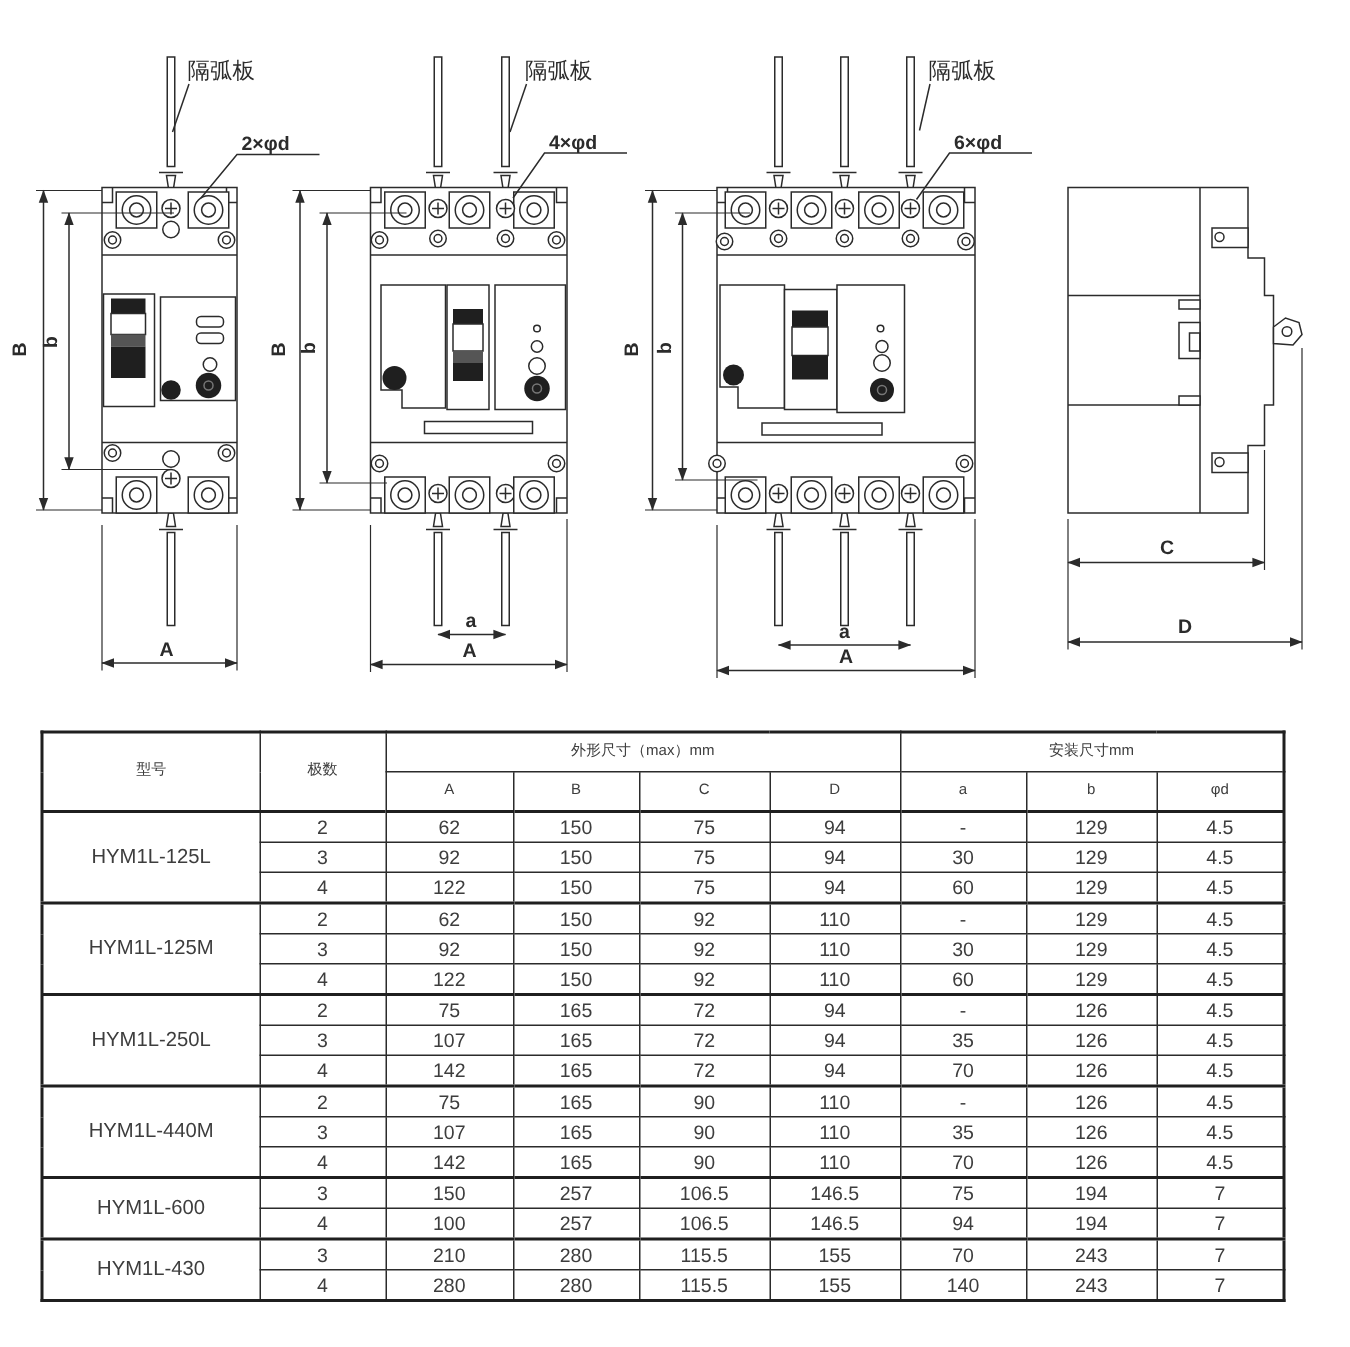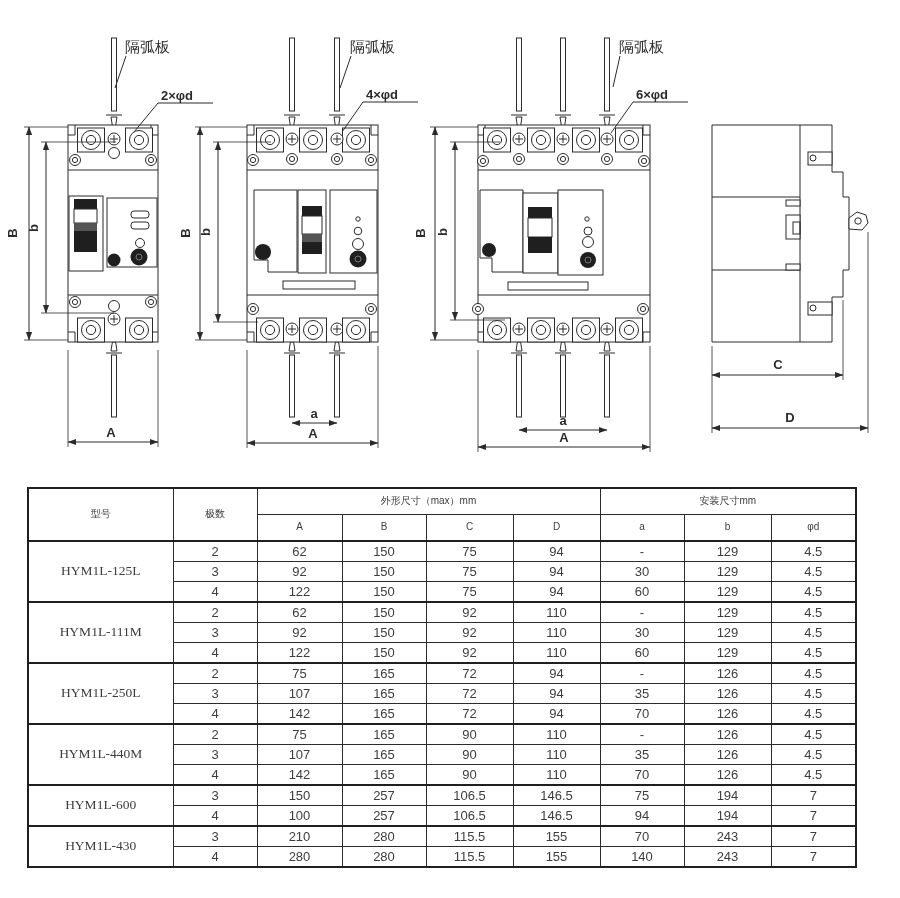--- a/index.html
+++ b/index.html
@@ -21,21 +21,21 @@
   .spec-table { position:absolute; left:27px; top:487px; width:828px;
                 border-collapse:collapse; table-layout:fixed;
                 border:2px solid #1f1f1f; }
   .spec-table th, .spec-table td {
       border:1px solid #2b2b2b; text-align:center; vertical-align:middle;
       color:#3d3d3d; font-size:13px; font-weight:normal; padding:0; height:19px; line-height:1.05;
       overflow:hidden; white-space:nowrap; }
   .spec-table thead th { height:25px; font-size:10px; }
   .spec-table thead tr:last-child th { border-bottom:2px solid #1f1f1f; }
   .spec-table tr.group-start td { border-top:2px solid #1f1f1f; }
-  .spec-table td.model { font-size:13.5px;font-family:Liberation Serif, serif; }
+  .spec-table td.model { font-size:13.5px; }
 </style>
 </head>
 <body>
 
 <div id="page">
 
 <svg class="drawings-svg" width="900" height="470" viewBox="0 0 900 470" xmlns="http://www.w3.org/2000/svg">
   <defs>
     <marker id="arr" viewBox="0 0 10 10" refX="9" refY="5" markerWidth="9" markerHeight="9" orient="auto-start-reverse" markerUnits="userSpaceOnUse">
       <path d="M0,1.5 L9.5,5 L0,8.5 Z" fill="#2b2b2b"></path>
@@ -340,21 +340,21 @@
           <td>4</td>
           <td>122</td>
           <td>150</td>
           <td>75</td>
           <td>94</td>
           <td>60</td>
           <td>129</td>
           <td>4.5</td>
         </tr>
         <tr class="group-start">
-          <td rowspan="3" class="model">HYM1L-111M</td>
+          <td rowspan="3" class="model">HYM1L-125M</td>
           <td>2</td>
           <td>62</td>
           <td>150</td>
           <td>92</td>
           <td>110</td>
           <td>-</td>
           <td>129</td>
           <td>4.5</td>
         </tr>
         <tr>

